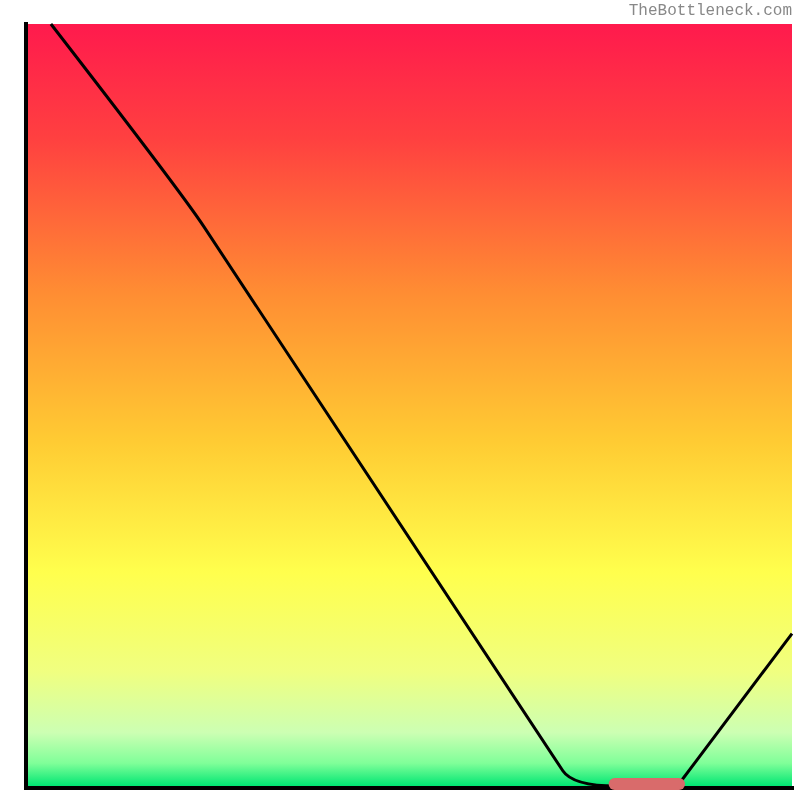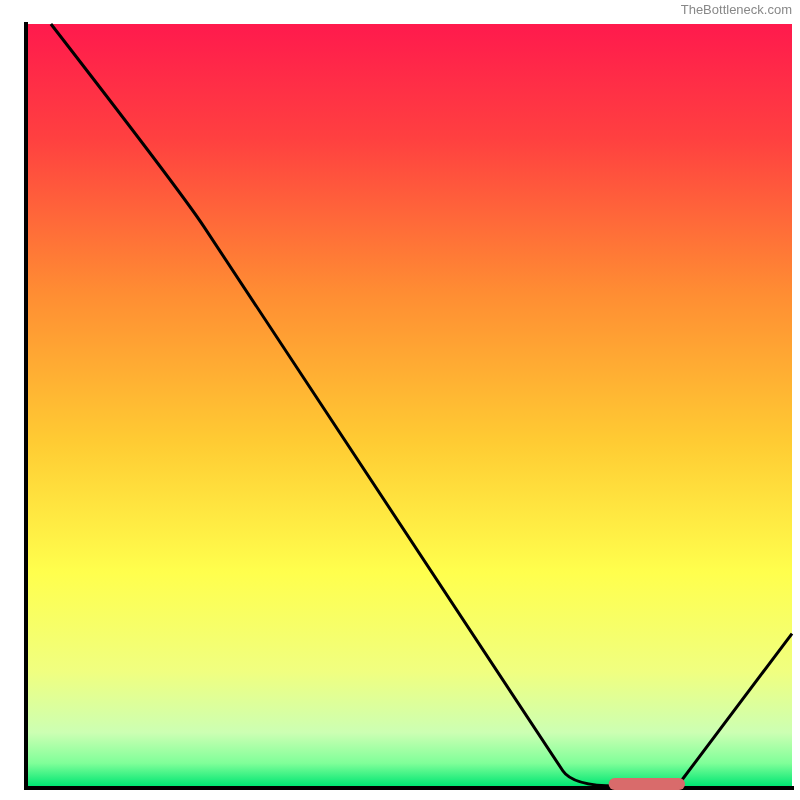--- a/index.html
+++ b/index.html
@@ -13,22 +13,22 @@
   .container {
     position: relative;
     width: 800px;
     height: 800px;
   }
   .watermark {
     position: absolute;
     top: 2px;
     right: 8px;
     color: #888888;
-    font-size: 13px;
-    font-family: Liberation Sans, sans-serif;
+    font-size: 16px;
+    font-family: Liberation Mono, monospace;
     z-index: 10;
   }
   svg {
     display: block;
   }
 </style>
 </head>
 <body>
 
 <div class="container">

